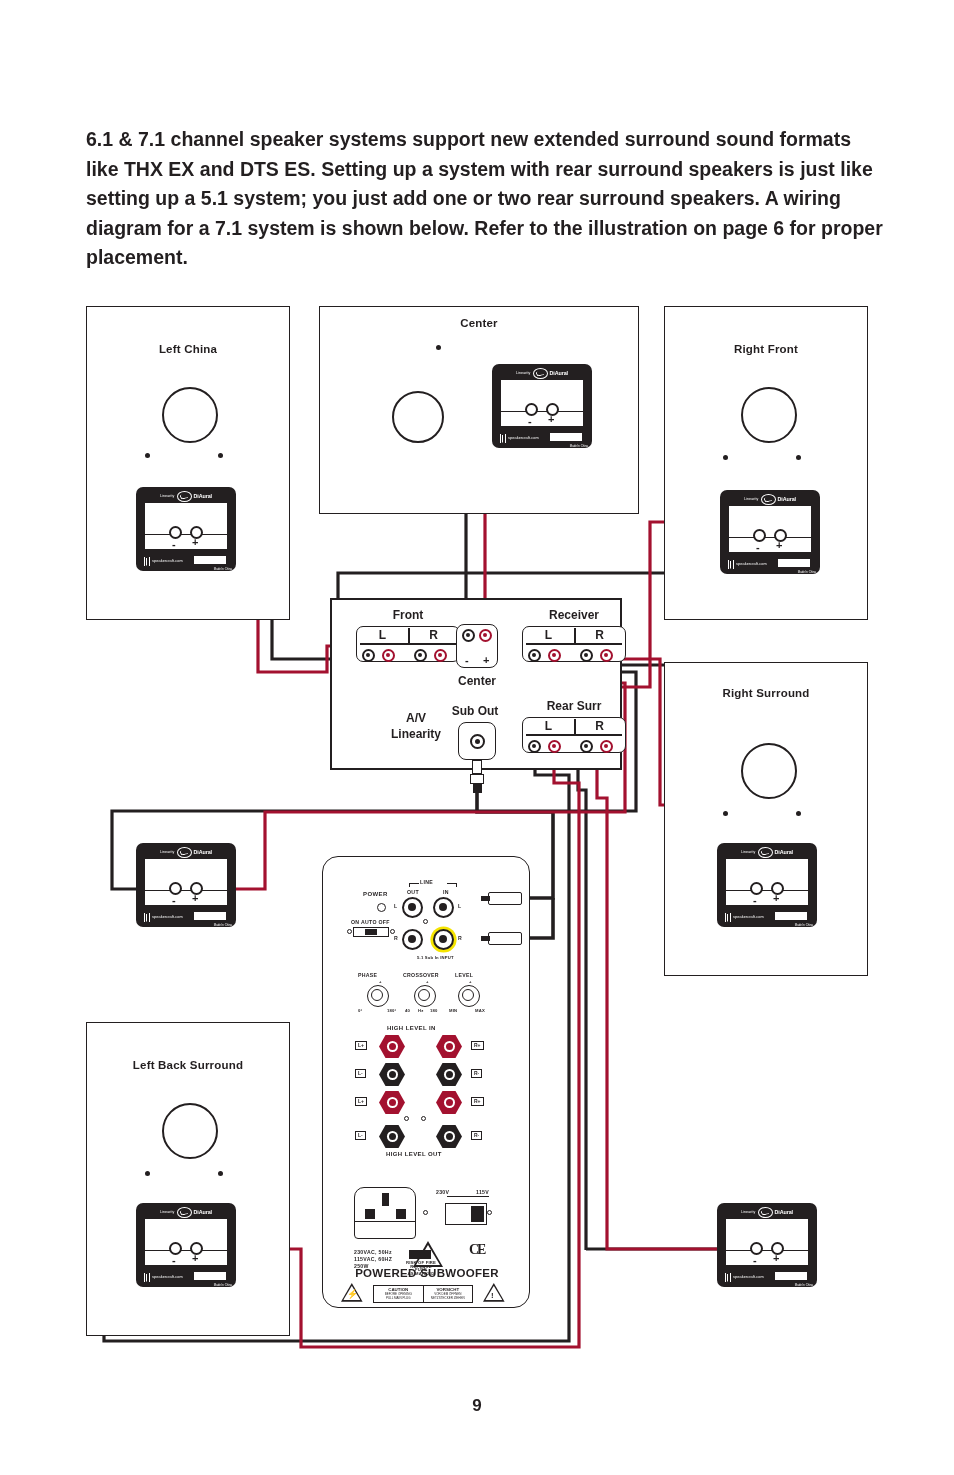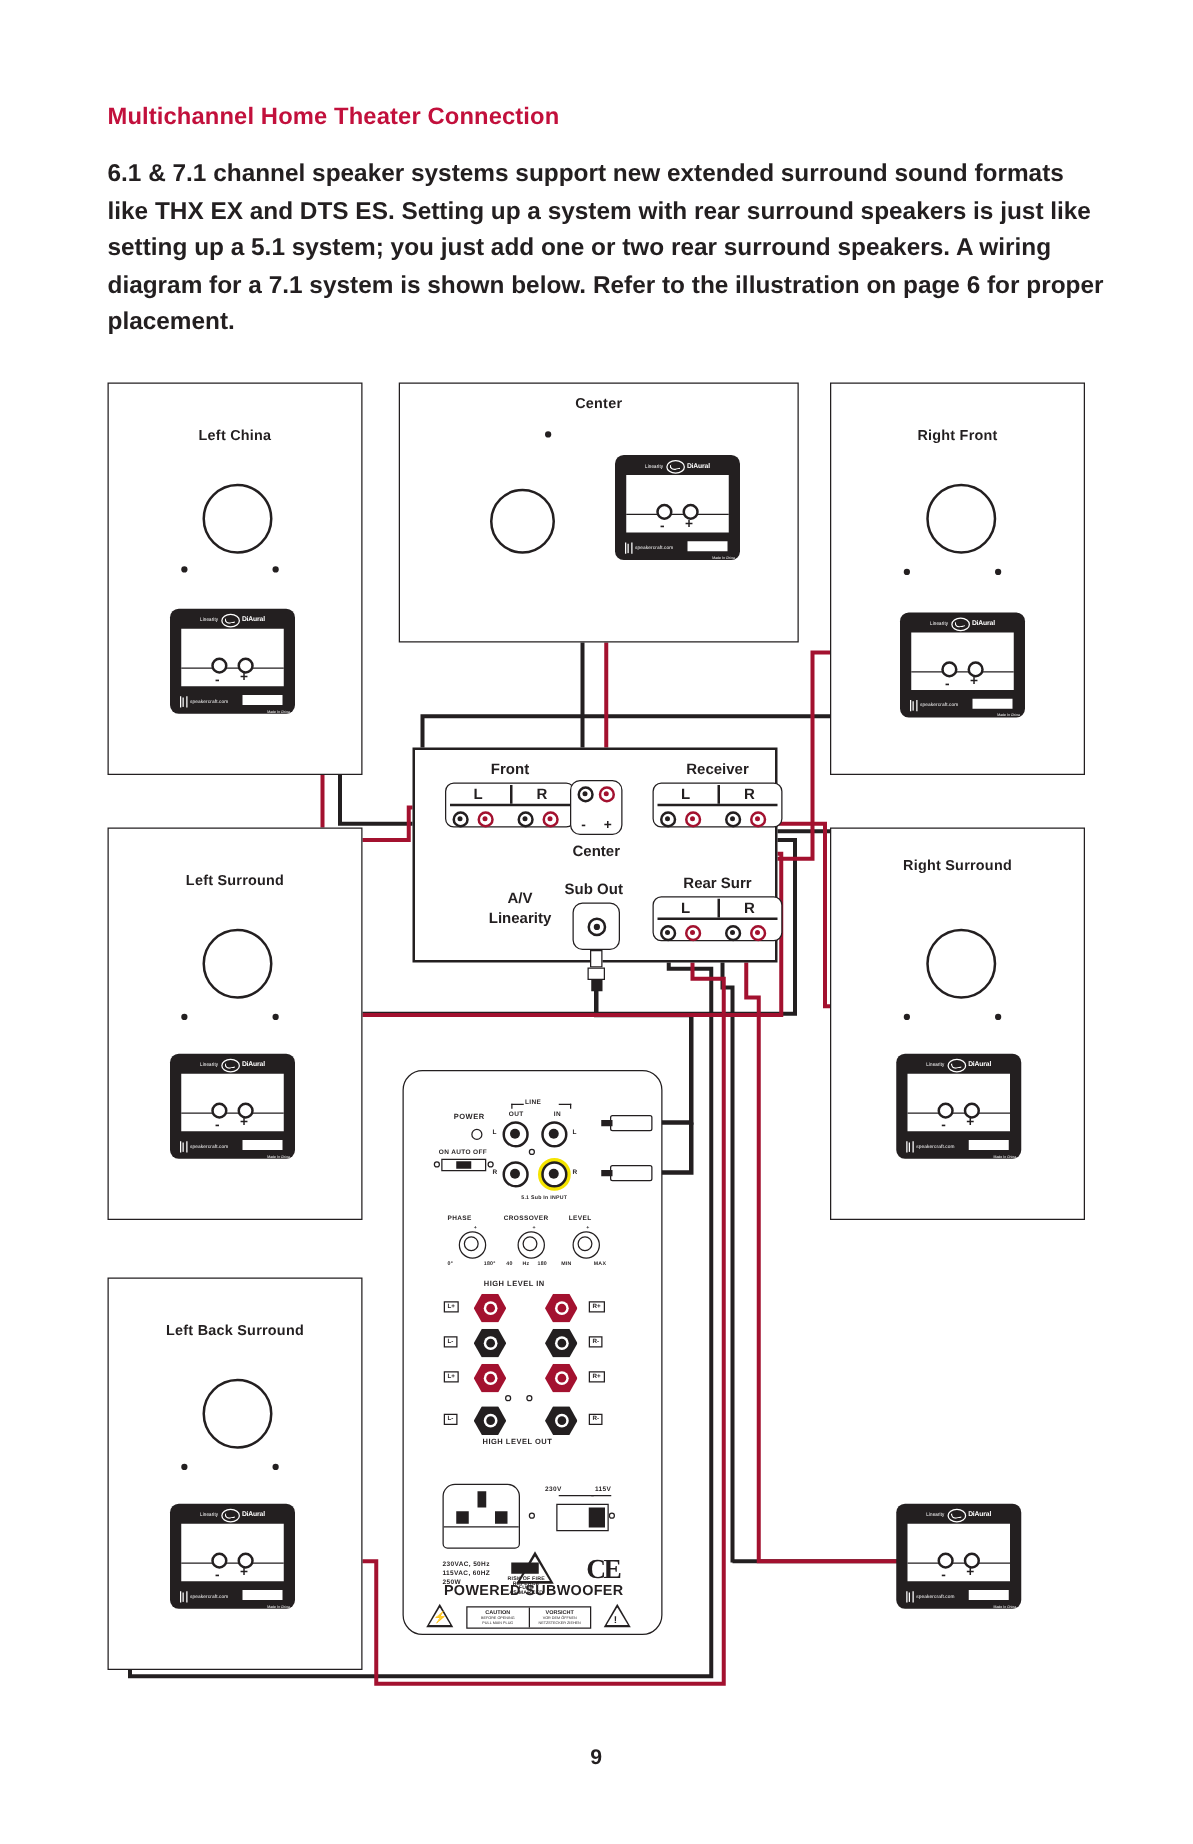--- a/index.html
+++ b/index.html
@@ -242,42 +242,41 @@
 
   .tri{
     position:absolute;width:0;height:0;border-left:15px solid transparent;
     border-right:15px solid transparent;border-bottom:26px solid #231f20;
   }
   .tri i{
     position:absolute;left:-12px;top:4px;width:24px;height:20px;background:#fff;
     clip-path:polygon(50% 0,100% 100%,0 100%);display:block;
   }
   .ce{
-    position:absolute;font-size:22px;font-weight:bold;color:#231f20;
+    position:absolute;font-size:14px;font-weight:bold;color:#231f20;
     font-family:"Liberation Serif",serif;letter-spacing:-2px;
   }
   #caution-tbl{
     position:absolute;left:50px;top:428px;width:100px;height:18px;
     border:1px solid #231f20;box-sizing:border-box;display:flex;
   }
   #caution-tbl .cell{flex:1;border-right:1px solid #231f20;position:relative;}
   #caution-tbl .cell:last-child{border-right:0;}
   #caution-tbl .ch{
     position:absolute;top:.5px;width:100%;text-align:center;font-size:4.4px;font-weight:bold;
   }
   #caution-tbl .cb{
     position:absolute;top:7px;width:100%;text-align:center;font-size:3px;line-height:3.6px;
   }
 </style>
 </head>
 <body>
 
 <div class="page">
 
-  <div id="heading">Multichannel Home Theater Connection</div>
   <div id="intro">6.1 &amp; 7.1 channel speaker systems support new extended surround sound formats like THX EX and DTS ES. Setting up a system with rear surround speakers is just like setting up a 5.1 system; you just add one or two rear surround speakers. A wiring diagram for a 7.1 system is shown below. Refer to the illustration on page 6 for proper placement.</div>
 
   <div id="diagram">
     <svg width="954" height="1475" aria-hidden="true">
       <g fill="none" stroke-linecap="butt" stroke-linejoin="miter">
 
         <path d="M176 533 L176 521 L272 521 L272 659 L333 659 L333 646 L364 646" stroke="#231f20" stroke-width="3.2"></path>
 
         <path d="M760 536 L672 536 L672 573 L338 573 L338 672 L408 672 L408 646" stroke="#231f20" stroke-width="3.2"></path>
 
@@ -325,26 +324,20 @@
     <div class="screw" style="left:116px;top:38px;"></div>
   </div>
 
   <div class="spk-box" style="left:664px;top:306px;width:204px;height:314px;">
     <div class="spk-label" style="top:36px;">Right Front</div>
     <div class="woofer" style="left:76px;top:80px;width:52px;height:52px;"></div>
     <div class="screw" style="left:58px;top:148px;"></div>
     <div class="screw" style="left:131px;top:148px;"></div>
   </div>
 
-  <div class="spk-box" style="left:86px;top:662px;width:204px;height:314px;">
-    <div class="spk-label" style="top:36px;">Left Surround</div>
-    <div class="woofer" style="left:75px;top:80px;width:52px;height:52px;"></div>
-    <div class="screw" style="left:58px;top:148px;"></div>
-    <div class="screw" style="left:131px;top:148px;"></div>
-  </div>
 
   <div class="spk-box" style="left:664px;top:662px;width:204px;height:314px;">
     <div class="spk-label" style="top:24px;">Right Surround</div>
     <div class="woofer" style="left:76px;top:80px;width:52px;height:52px;"></div>
     <div class="screw" style="left:58px;top:148px;"></div>
     <div class="screw" style="left:131px;top:148px;"></div>
   </div>
 
   <div class="spk-box" style="left:86px;top:1022px;width:204px;height:314px;">
     <div class="spk-label" style="top:36px;">Left Back Surround</div>

